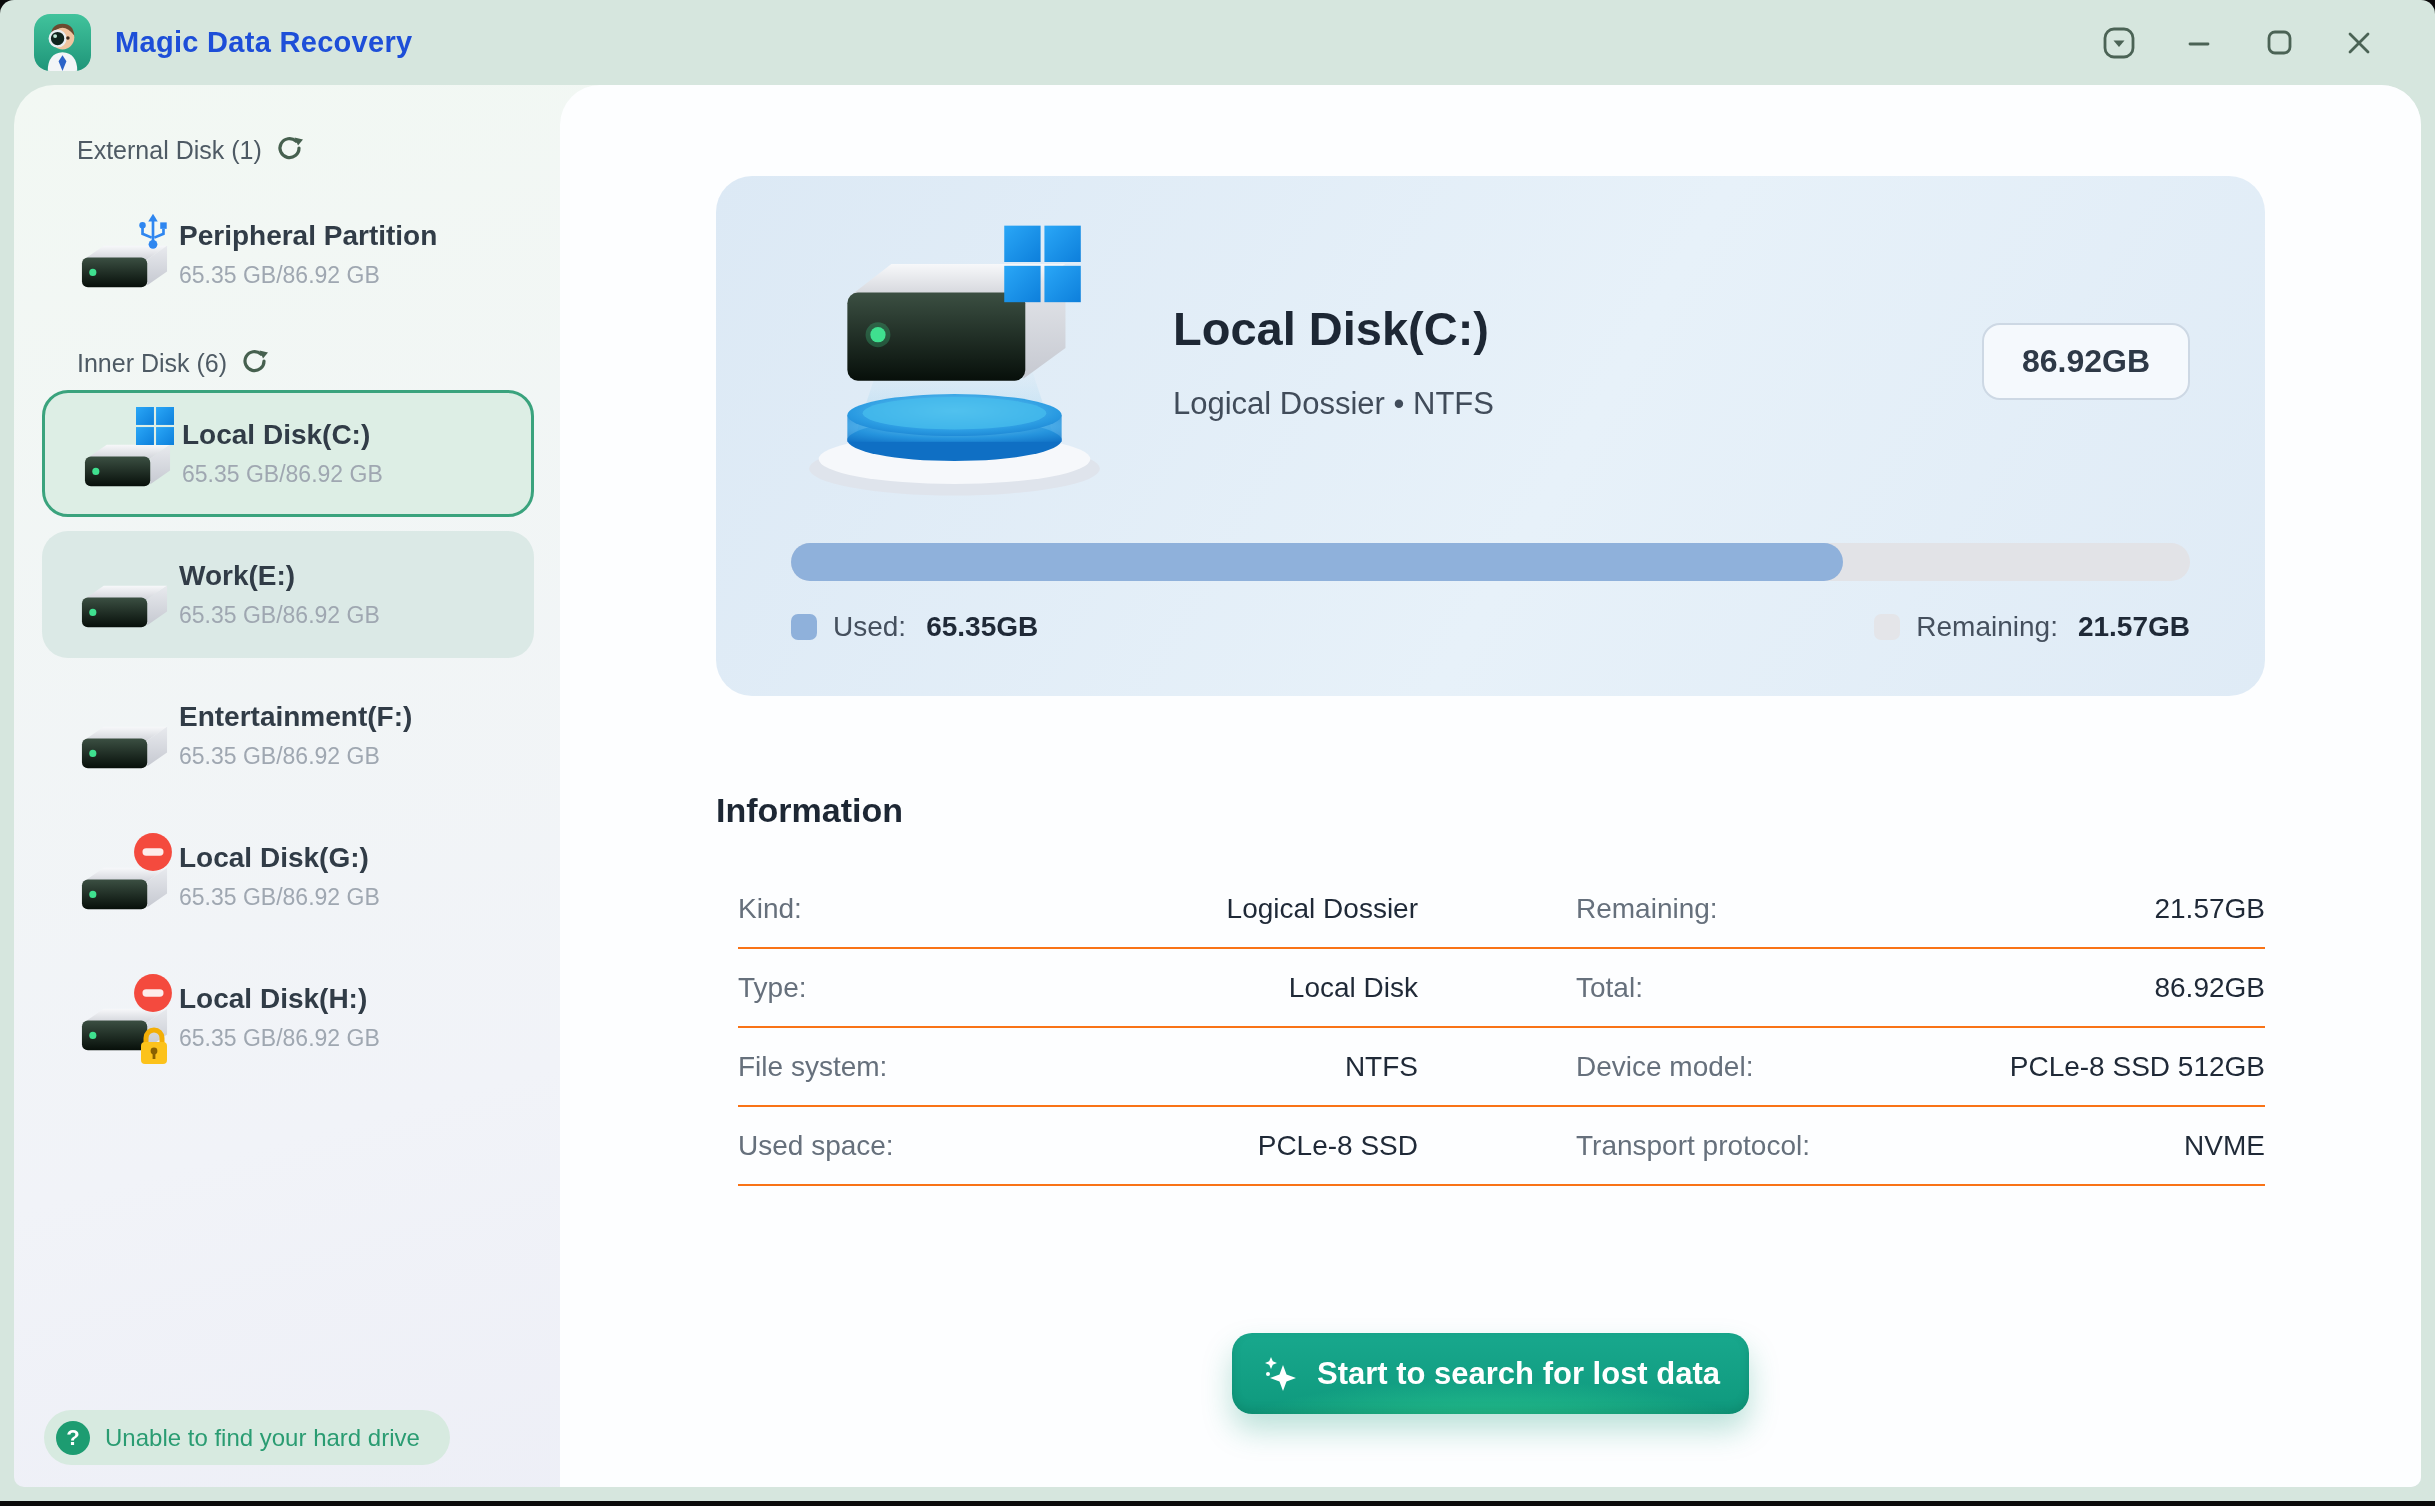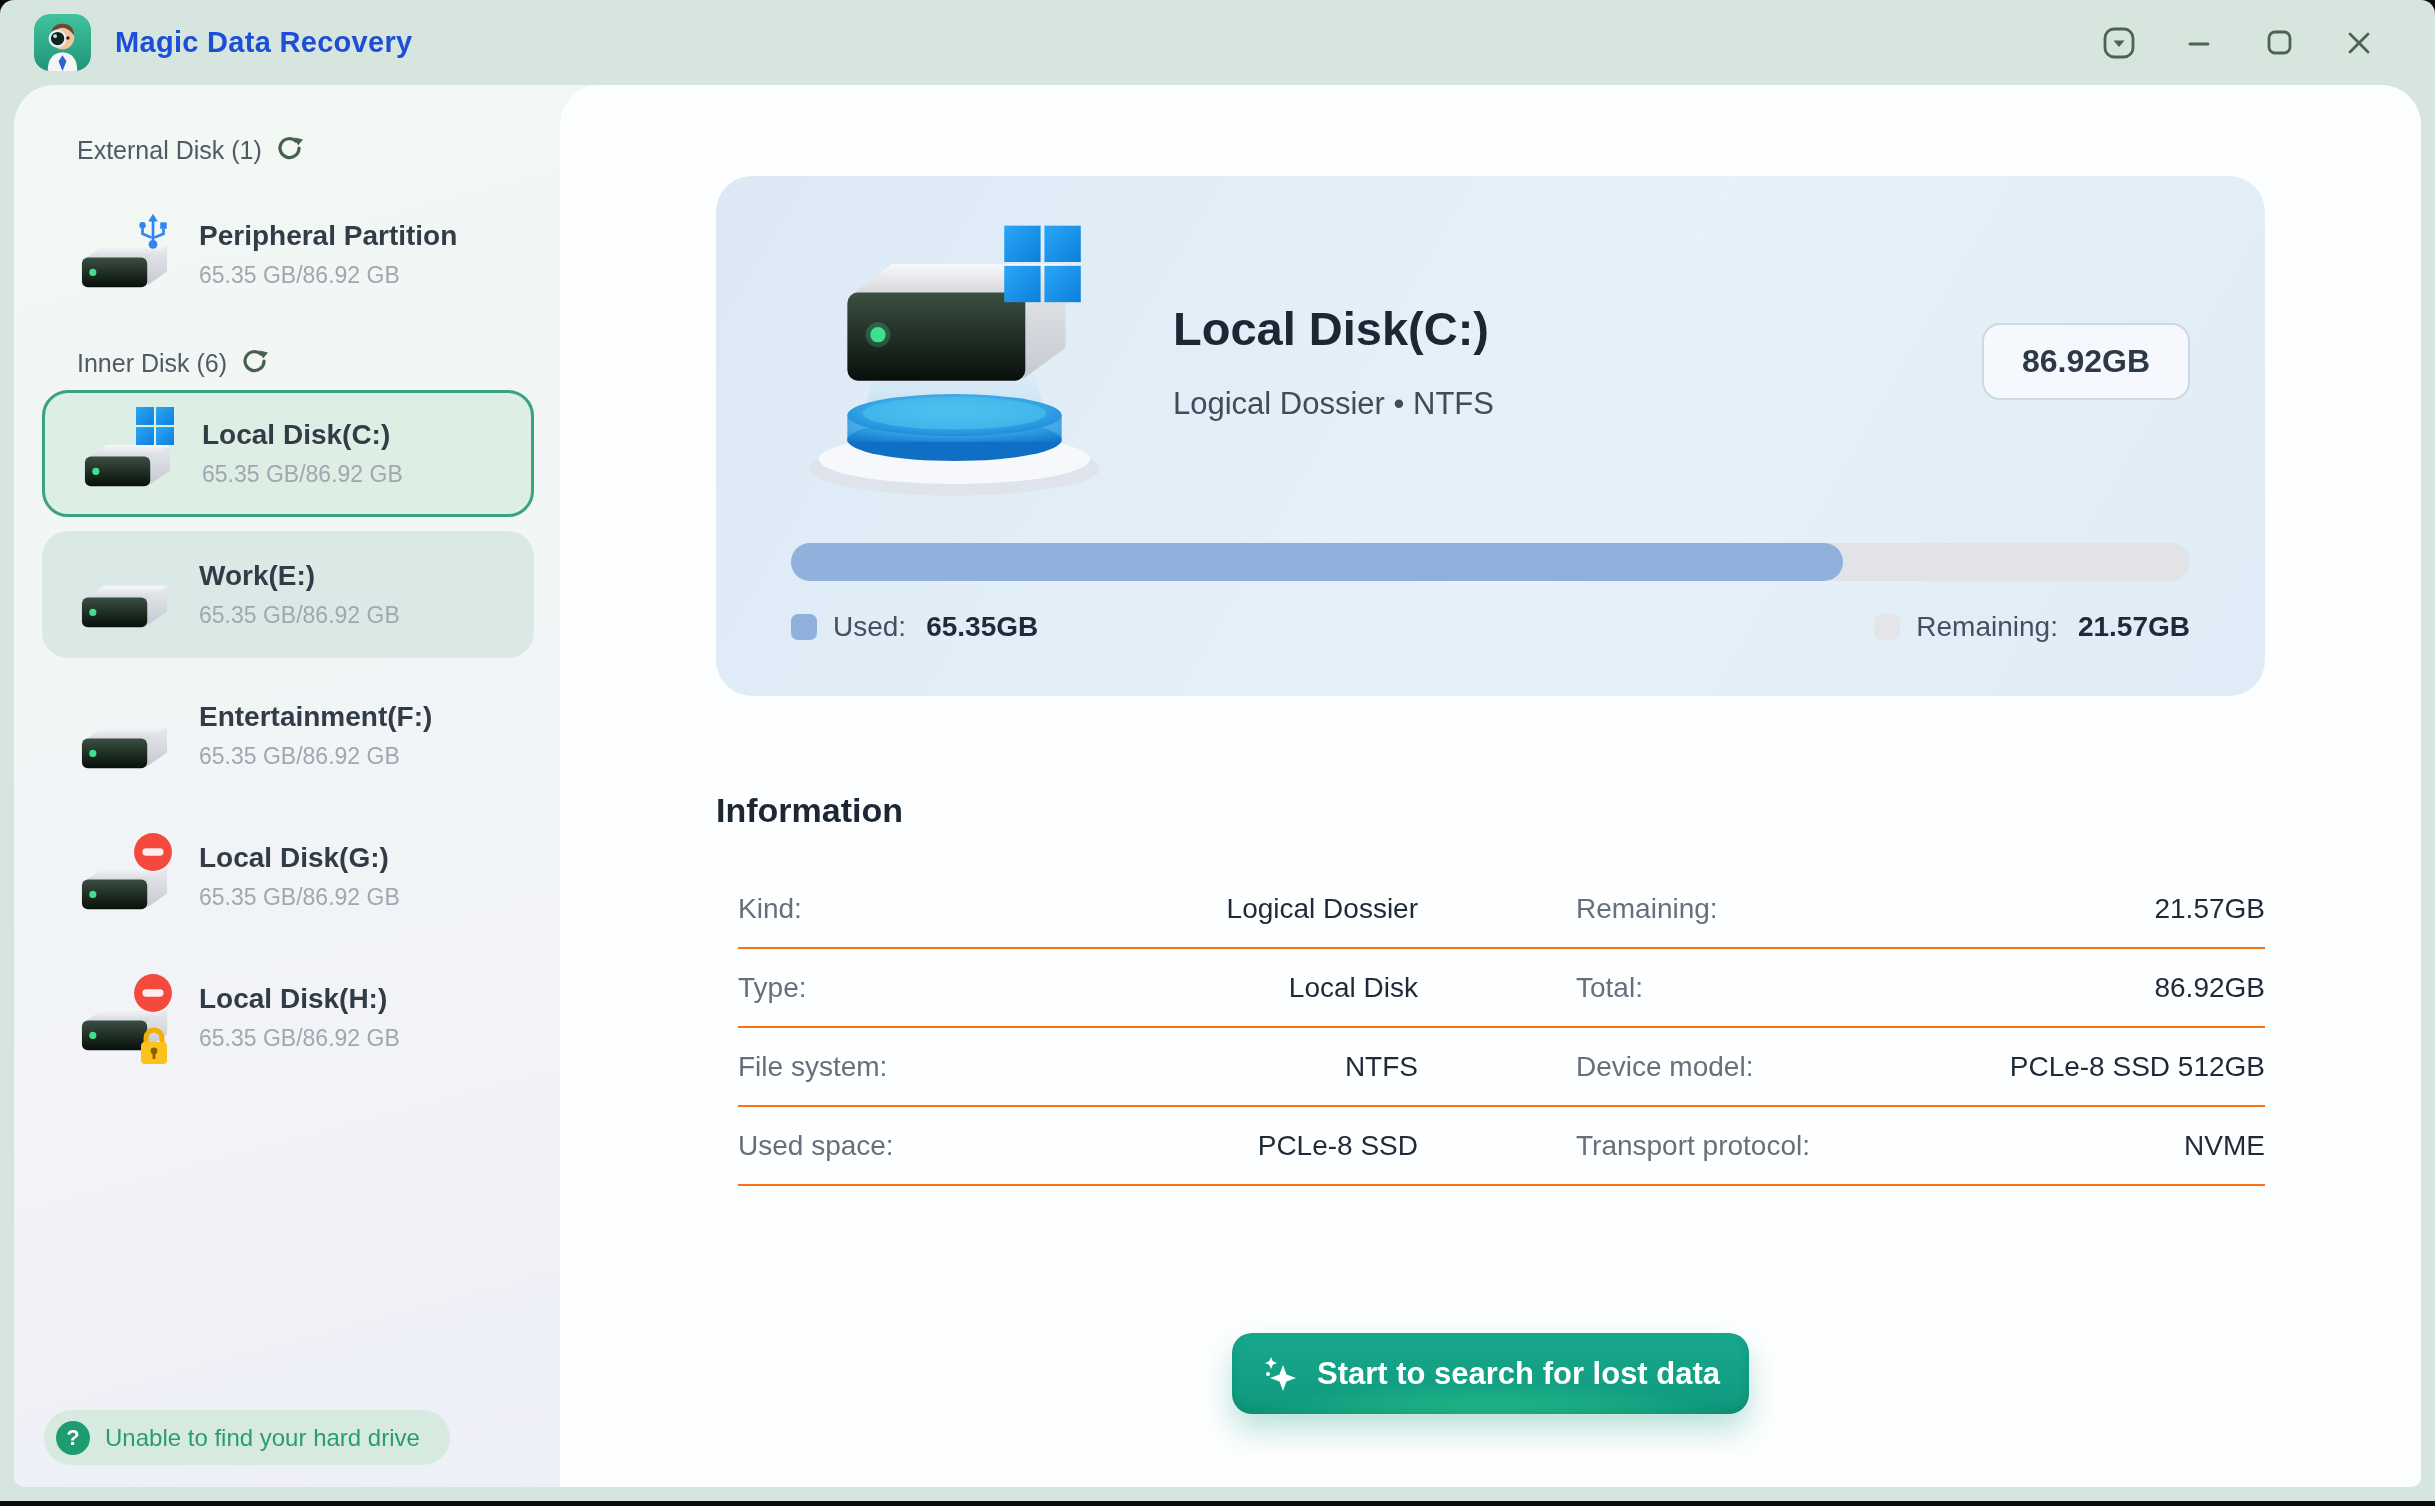--- a/index.html
+++ b/index.html
@@ -33,21 +33,21 @@
   .disk-item { position:relative; display:flex; align-items:center; height:127px;
                margin:10px 26px 14px 28px; border-radius:26px; padding-left:34px; cursor:pointer; }
   .disk-item.first { margin-top:24px; margin-bottom:28px; }
   .disk-item.selected { background:#ddeee5; border:3px solid #3aa37d; }
   .disk-item.hover { background:#dbe9e6; }
   .disk-icon { position:relative; width:103px; height:85px; flex:0 0 auto; }
   .drive-svg { position:absolute; left:0; bottom:4px; width:95px; height:55px; }
   .ov-tr { position:absolute; top:-2px; right:6px; width:40px; height:40px; }
   .ov-win { position:absolute; top:-4px; right:8px; width:38px; height:38px; }
   .ov-lock { position:absolute; right:8px; bottom:-8px; width:34px; height:42px; }
-  .disk-meta { margin-left:20px; }
+  .disk-meta { }
   .disk-name { font-size:28px; font-weight:bold; color:#313c47; }
   .disk-cap { margin-top:10px; font-size:23px; color:#9fa7b1; }
 
   .help-pill { position:absolute; left:30px; bottom:22px; height:55px; border-radius:28px;
                background:#d7eae0; display:flex; align-items:center; gap:15px;
                padding:0 30px 0 12px; border:none; cursor:pointer; }
   .help-pill .q-circle { width:34px; height:34px; border-radius:50%; background:#1d9c71; color:#fff;
                display:flex; align-items:center; justify-content:center; font-size:22px; font-weight:bold; }
   .help-pill .q-text { font-size:24px; color:#2a9c72; }
 

